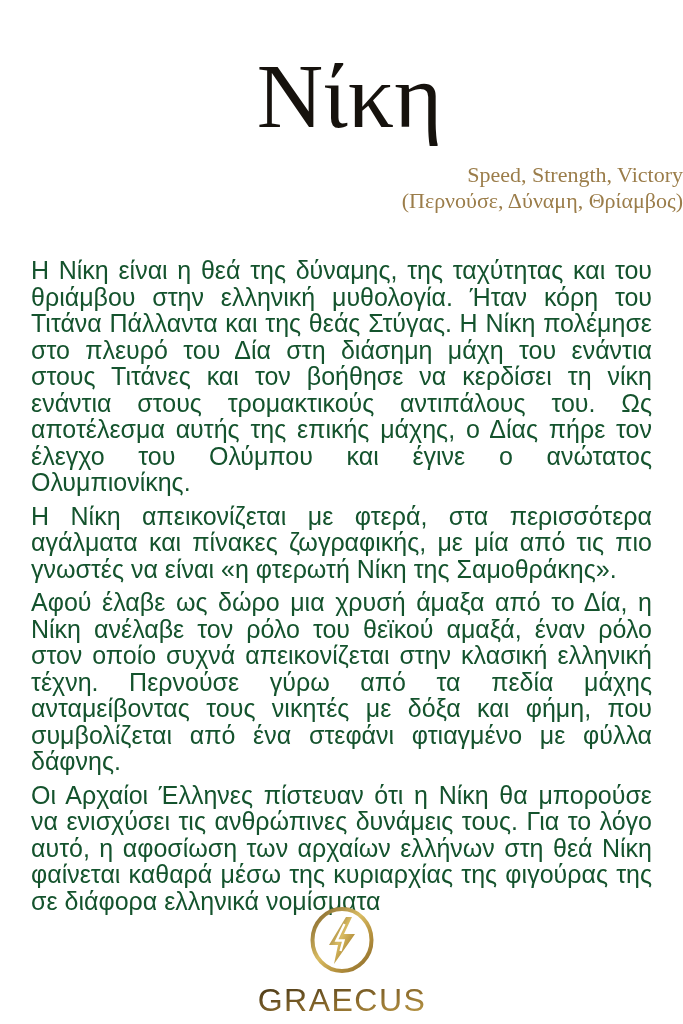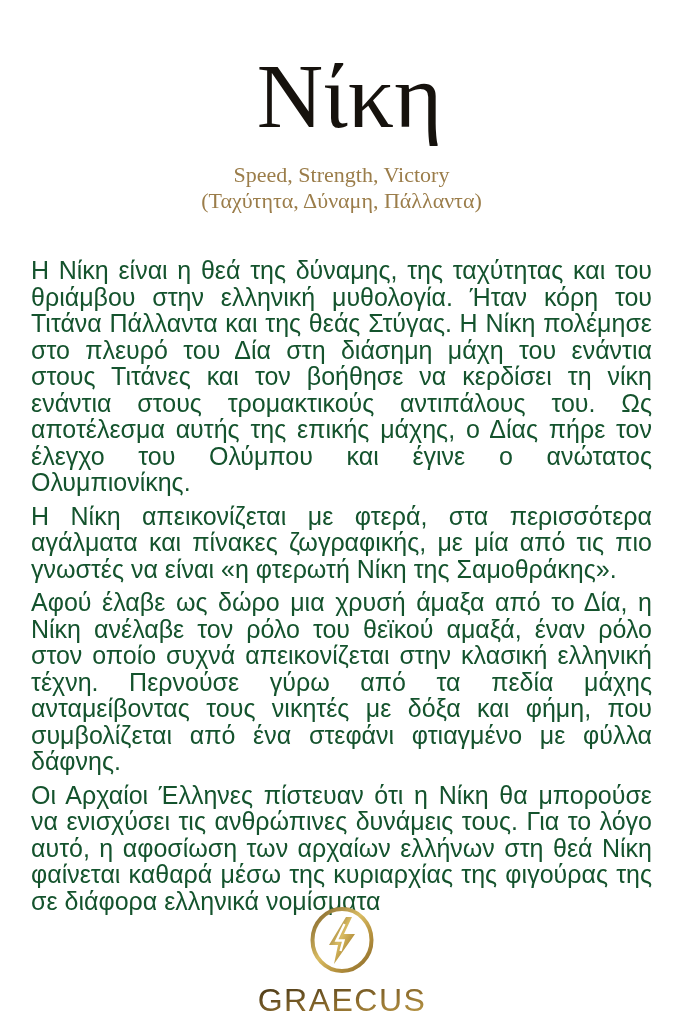--- a/index.html
+++ b/index.html
@@ -19,21 +19,21 @@
     text-align: center;
     font-family: "Liberation Serif", serif;
     font-weight: 400;
     font-size: 92px;
     line-height: 1.0;
     color: #16120d;
     letter-spacing: 0px;
   }
   .subtitle {
     margin-top: 20px;
-    text-align: center;
+    text-align: right;
     font-family: "Liberation Serif", serif;
     font-size: 22px;
     line-height: 26px;
     color: #9b7d4a;
   }
   .content {
     margin: 43px 31px 0 31px;
     text-align: justify;
     font-size: 25px;
     line-height: 26.5px;
@@ -59,21 +59,21 @@
 </style>
 </head>
 <body>
 
 <div class="page">
 
   <h1 class="title">Νίκη</h1>
 
   <div class="subtitle">
     <div>Speed, Strength, Victory</div>
-    <div>(Ταχύτητα, Δύναμη, Πάλλαντα)</div>
+    <div>(Περνούσε, Δύναμη, Θρίαμβος)</div>
   </div>
 
   <div class="content">
     <p>Η Νίκη είναι η θεά της δύναμης, της ταχύτητας και του θριάμβου στην ελληνική μυθολογία. Ήταν κόρη του Τιτάνα Πάλλαντα και της θεάς Στύγας. Η Νίκη πολέμησε στο πλευρό του Δία στη διάσημη μάχη του ενάντια στους Τιτάνες και τον βοήθησε να κερδίσει τη νίκη ενάντια στους τρομακτικούς αντιπάλους του. Ως αποτέλεσμα αυτής της επικής μάχης, ο Δίας πήρε τον έλεγχο του Ολύμπου και έγινε ο ανώτατος Ολυμπιονίκης.</p>
     <p>Η Νίκη απεικονίζεται με φτερά, στα περισσότερα αγάλματα και πίνακες ζωγραφικής, με μία από τις πιο γνωστές να είναι «η φτερωτή Νίκη της Σαμοθράκης».</p>
     <p>Αφού έλαβε ως δώρο μια χρυσή άμαξα από το Δία, η Νίκη ανέλαβε τον ρόλο του θεϊκού αμαξά, έναν ρόλο στον οποίο συχνά απεικονίζεται στην κλασική ελληνική τέχνη. Περνούσε γύρω από τα πεδία μάχης ανταμείβοντας τους νικητές με δόξα και φήμη, που συμβολίζεται από ένα στεφάνι φτιαγμένο με φύλλα δάφνης.</p>
     <p>Οι Αρχαίοι Έλληνες πίστευαν ότι η Νίκη θα μπορούσε να ενισχύσει τις ανθρώπινες δυνάμεις τους. Για το λόγο αυτό, η αφοσίωση των αρχαίων ελλήνων στη θεά Νίκη φαίνεται καθαρά μέσω της κυριαρχίας της φιγούρας της σε διάφορα ελληνικά νομίσματα</p>
   </div>
 
   <div class="footer">

